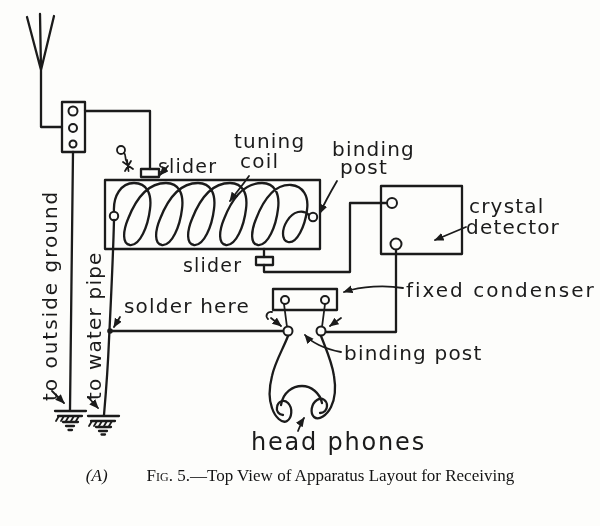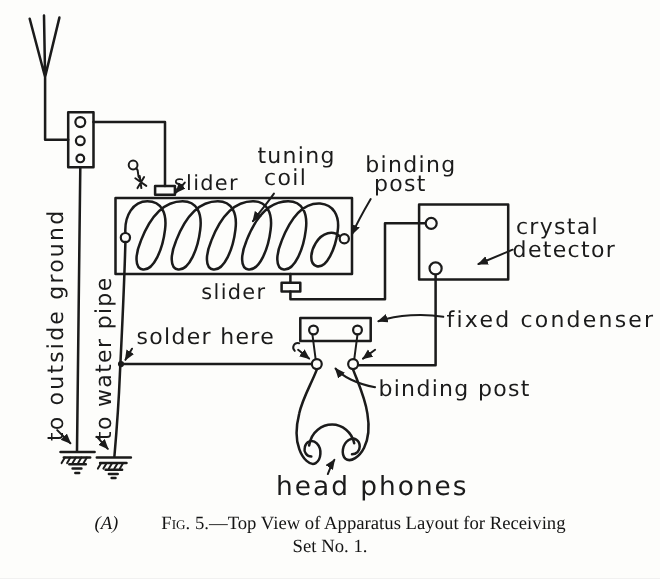--- a/index.html
+++ b/index.html
@@ -153,17 +153,14 @@
   <text class="hand" x="124" y="313">solder here</text>
   <text class="hand" x="344" y="360">binding post</text>
   <text class="hand big" x="251" y="450">head phones</text>
   <text class="hand wide" transform="translate(57,401) rotate(-90)" x="0" y="0">to outside ground</text>
   <text class="hand" transform="translate(101,400) rotate(-90)" x="0" y="0">to water pipe</text>
 </svg>
 
 <div class="caption cap1">
   <span class="it">(A)</span><span class="sp"></span><span class="sc">Fig.</span>&nbsp;<span>5.</span><span>—Top View of Apparatus Layout for Receiving</span>
 </div>
-<div class="caption cap2">
-  <span>Set No. 1.</span>
-</div>
 
 </div>
 
 </body></html>

